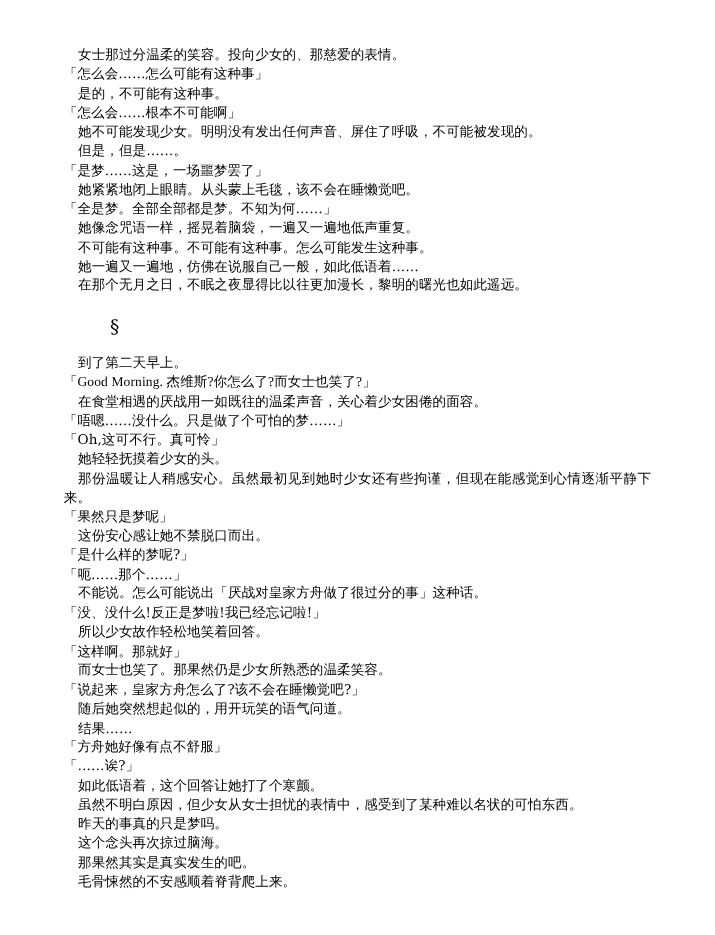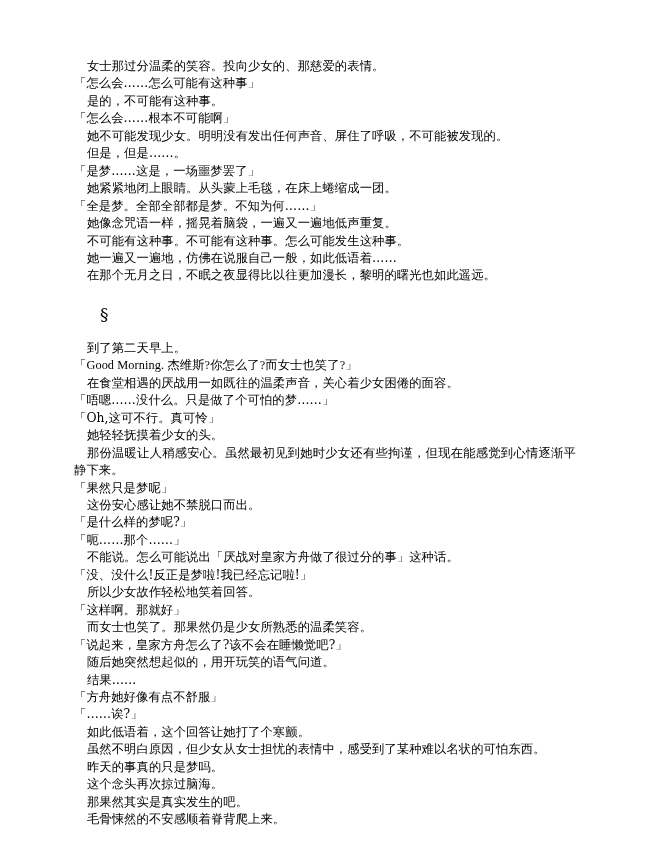--- a/index.html
+++ b/index.html
@@ -16,21 +16,21 @@
     overflow: hidden;
   }
   .page {
     width: 650px;
     height: 850px;
     box-sizing: border-box;
     padding: 42px 58px 20px 58px;
     position: relative;
   }
   .block {
-    margin: 16px;
+    margin: 0;
   }
   .line {
     font-size: 12.3px;
     line-height: 17.45px;
     letter-spacing: 0.1px;
     white-space: pre-wrap;
     word-break: break-all;
     text-align: justify;
   }
   .indent {
@@ -57,21 +57,21 @@
 <div class="page">
 
   <div class="block">
     <div class="line indent">女士那过分温柔的笑容。投向少女的、那慈爱的表情。</div>
     <div class="line bracket-line">「怎么会……怎么可能有这种事」</div>
     <div class="line indent">是的，不可能有这种事。</div>
     <div class="line bracket-line">「怎么会……根本不可能啊」</div>
     <div class="line indent">她不可能发现少女。明明没有发出任何声音、屏住了呼吸，不可能被发现的。</div>
     <div class="line indent">但是，但是……。</div>
     <div class="line bracket-line">「是梦……这是，一场噩梦罢了」</div>
-    <div class="line indent">她紧紧地闭上眼睛。从头蒙上毛毯，在床上蜷缩成一团。</div>
+    <div class="line indent">她紧紧地闭上眼睛。从头蒙上毛毯，该不会在睡懒觉吧。</div>
     <div class="line bracket-line">「全是梦。全部全部都是梦。不知为何……」</div>
     <div class="line indent">她像念咒语一样，摇晃着脑袋，一遍又一遍地低声重复。</div>
     <div class="line indent">不可能有这种事。不可能有这种事。怎么可能发生这种事。</div>
     <div class="line indent">她一遍又一遍地，仿佛在说服自己一般，如此低语着……</div>
     <div class="line indent">在那个无月之日，不眠之夜显得比以往更加漫长，黎明的曙光也如此遥远。</div>
   </div>
 
   <div class="section-mark">§</div>
 
   <div class="block">

